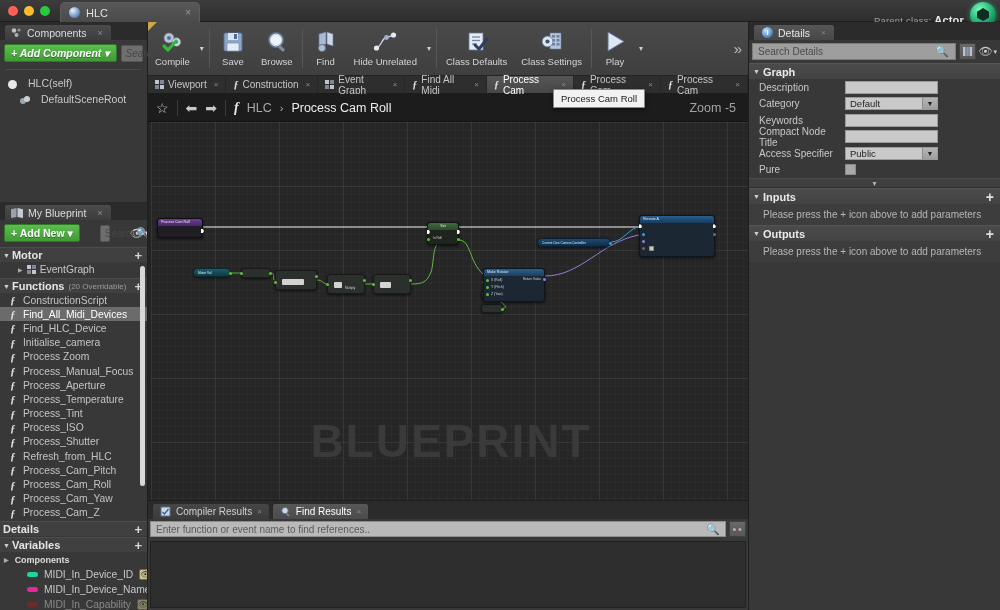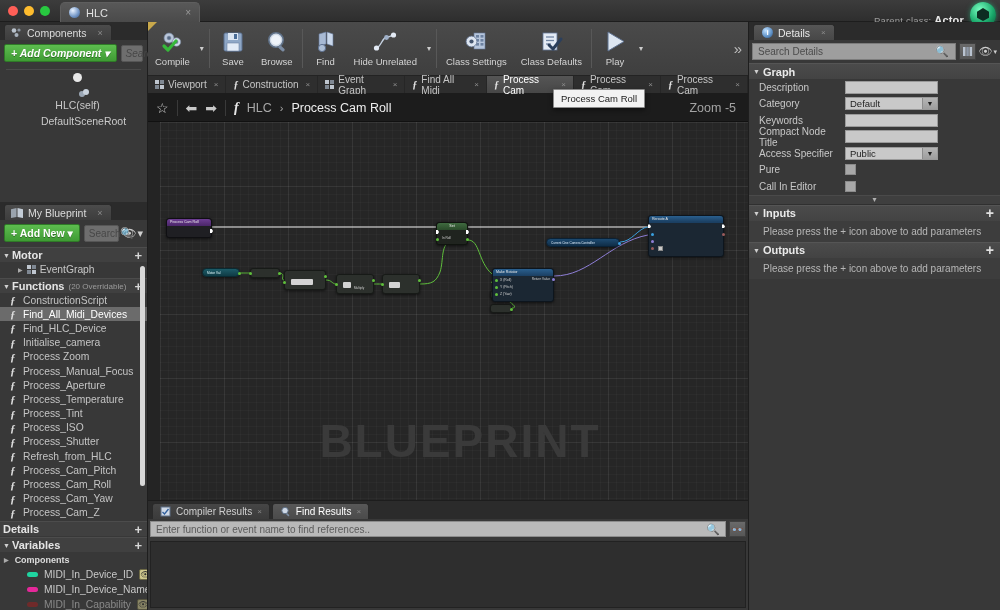--- a/index.html
+++ b/index.html
@@ -80,36 +80,36 @@
     display:flex; align-items:center; gap:3px; white-space:nowrap;
     text-shadow:0 1px 0 rgba(0,0,0,.35);
   }
   .searchbox {
     flex:1; height:17px; background:#6e6e6e; border:1px solid #565656;
     border-radius:2px; display:flex; align-items:center; padding:0 4px;
     color:#474747; font-size:10px; min-width:0; position:relative;
   }
   .searchbox .mag { margin-left:auto; color:#303030; font-size:11px; }
   .tree-row {
-    display:flex; align-items:center; gap:17px;
-    height:16px; padding-left:8px; font-size:10.5px; color:#c9c9c9;flex-direction:column;
+    display:flex; align-items:flex-end; gap:11px;
+    height:16px; padding-left:8px; font-size:10.5px; color:#c9c9c9;
   }
   .tree-row.indent { padding-left:20px; }
   .node-sphere { width:9px; height:9px; border-radius:50%; background:#e8e8e8; flex:none;}
   .node-scene  { width:10px; height:9px; flex:none; position:relative;}
   .node-scene:before{content:"";position:absolute;left:0;top:2px;width:6px;height:6px;border-radius:50%;background:#9aa6b4;}
   .node-scene:after{content:"";position:absolute;left:4px;top:0;width:6px;height:6px;border-radius:50%;background:#c9d2dc;}
   .comp-divider{height:1px;background:#4a4a4a;margin:3px 6px;}
 
   
   .myblueprint {
     position:absolute; left:0; top:202px; width:148px; height:408px;
     background:#383838; border-right:1px solid #1e1e1e; overflow:hidden;
   }
-  .mb-toolbar{ display:flex; align-items:center; gap:4px; padding:4px; height:26px;}
+  .mb-toolbar{ display:flex; align-items:center; gap:20px; padding:4px; height:26px;}
   .eyebtn{ color:#cfcfcf; font-size:11px; display:flex; align-items:center; gap:1px;}
   .section-hdr {
     display:flex; align-items:center; height:15px;
     font-size:11px; font-weight:bold; color:#e4e4e4;
     padding-left:3px; background:#404040; margin-top:1px;
     border-top:1px solid #4c4c4c;
   }
   .section-hdr .plus{ margin-left:auto; margin-right:5px; color:#d7d7d7; font-size:13px; font-weight:bold;}
   .section-hdr .arr{ font-size:7px; margin-right:2px; color:#cfcfcf;}
   .section-hdr .sub{ font-weight:normal; font-size:8px; color:#9b9b9b; margin-left:4px;}
@@ -176,21 +176,21 @@
   .crumbbar .arrowbtn{ color:#c9c9c9; font-size:14px;}
   .crumbbar .vline{ width:1px; height:16px; background:#3a3a3a;}
   .crumbbar .fi{ font-style:italic; font-family:"Liberation Serif",serif; font-weight:bold; color:#e7e7e7; font-size:14px;}
   .crumbbar .root{ color:#a9a9a9; font-size:12.5px;}
   .crumbbar .sep{ color:#a9a9a9; font-size:11px;}
   .crumbbar .leaf{ color:#ededed; font-size:12.5px;}
   .zoomlabel{ margin-left:auto; color:#a3a3a3; font-size:12.5px; padding-right:4px;}
 
   
   .canvas{
-    position:absolute; left:160px; top:122px; width:600px; height:378px;
+    position:absolute; left:151px; top:122px; width:600px; height:378px;
     background:#262626; overflow:hidden;
   }
   .grid-bg{
     position:absolute; inset:0;
     background-image:
       linear-gradient(to right, rgba(255,255,255,.022) 1px, transparent 1px),
       linear-gradient(to bottom, rgba(255,255,255,.022) 1px, transparent 1px),
       linear-gradient(to right, rgba(255,255,255,.05) 1px, transparent 1px),
       linear-gradient(to bottom, rgba(255,255,255,.05) 1px, transparent 1px);
     background-size:8px 8px, 8px 8px, 64px 64px, 64px 64px;
@@ -548,49 +548,49 @@
         </svg>
       </span>
       <span class="lbl">Hide Unrelated</span>
     </div>
     <div class="tb-caret">▾</div>
     <div class="tb-sep"></div>
 
     <div class="tb-item">
       <span class="ico">
         <svg width="26" height="26" viewBox="0 0 26 26">
+          <rect x="5" y="4" width="14" height="17" fill="#e4ebf5" stroke="#647898" stroke-width=".8"></rect>
+          <g stroke="#7286a3" stroke-width="1.3">
+            <line x1="8" y1="8" x2="16" y2="8"></line>
+              <line x1="8" y1="11.5" x2="16" y2="11.5"></line>
+            <line x1="8" y1="15" x2="13" y2="15"></line>
+          </g>
+          <path d="M11 16 l4 4 l8-10" stroke="#2b3f5c" stroke-width="3" fill="none" stroke-linecap="round" stroke-linejoin="round"></path>
+        </svg>
+      </span>
+      <span class="lbl">Class Defaults</span>
+    </div>
+
+    <div class="tb-item">
+      <span class="ico">
+        <svg width="26" height="26" viewBox="0 0 26 26">
           <rect x="11" y="4" width="11" height="16" fill="#b7c6dc" stroke="#66789a" stroke-width=".6"></rect>
           <g fill="#6d82a1">
             <rect x="13" y="6" width="3" height="2.6"></rect>
               <rect x="17.5" y="6" width="3" height="2.6"></rect>
             <rect x="13" y="10" width="3" height="2.6"></rect>
               <rect x="17.5" y="10" width="3" height="2.6"></rect>
             <rect x="13" y="14" width="3" height="2.6"></rect>
               <rect x="17.5" y="14" width="3" height="2.6"></rect>
           </g>
           <circle cx="8.5" cy="12.5" r="5.4" fill="#dde5f0" stroke="#5e7190" stroke-width=".8"></circle>
           <circle cx="8.5" cy="12.5" r="2.1" fill="#43546e"></circle>
         </svg>
       </span>
       <span class="lbl">Class Settings</span>
-    </div>
-
-    <div class="tb-item">
-      <span class="ico">
-        <svg width="26" height="26" viewBox="0 0 26 26">
-          <rect x="5" y="4" width="14" height="17" fill="#e4ebf5" stroke="#647898" stroke-width=".8"></rect>
-          <g stroke="#7286a3" stroke-width="1.3">
-            <line x1="8" y1="8" x2="16" y2="8"></line>
-              <line x1="8" y1="11.5" x2="16" y2="11.5"></line>
-            <line x1="8" y1="15" x2="13" y2="15"></line>
-          </g>
-          <path d="M11 16 l4 4 l8-10" stroke="#2b3f5c" stroke-width="3" fill="none" stroke-linecap="round" stroke-linejoin="round"></path>
-        </svg>
-      </span>
-      <span class="lbl">Class Defaults</span>
     </div>
 
     <div class="tb-sep"></div>
 
     <div class="tb-item">
       <span class="ico">
         <svg width="26" height="26" viewBox="0 0 26 26">
           <path d="M6 3 L22 12.5 L6 22 Z" fill="#dde6f1" stroke="#5f7290" stroke-width="1"></path>
         </svg>
       </span>
@@ -874,24 +874,20 @@
       <span class="plabel">Access Specifier</span>
       <span class="pselect">
         <span>Public</span>
         <span class="cv">▼</span>
       </span>
     </div>
     <div class="prow">
       <span class="plabel">Pure</span>
       <span class="pcheck"></span>
     </div>
-    <div class="prow">
-      <span class="plabel">Call In Editor</span>
-      <span class="pcheck"></span>
-    </div>
     <div class="expander">▾</div>
 
     <div class="cat-hdr">
       <span class="arr">▼</span>
       <span>Inputs</span>
       <span class="plus">+</span>
     </div>
     <div class="hint">Please press the + icon above to add parameters</div>
 
     <div class="cat-hdr">

